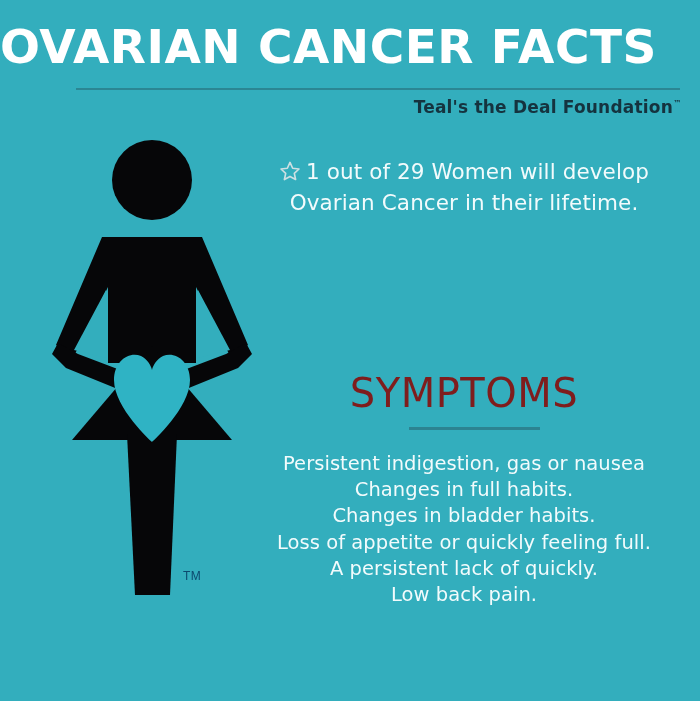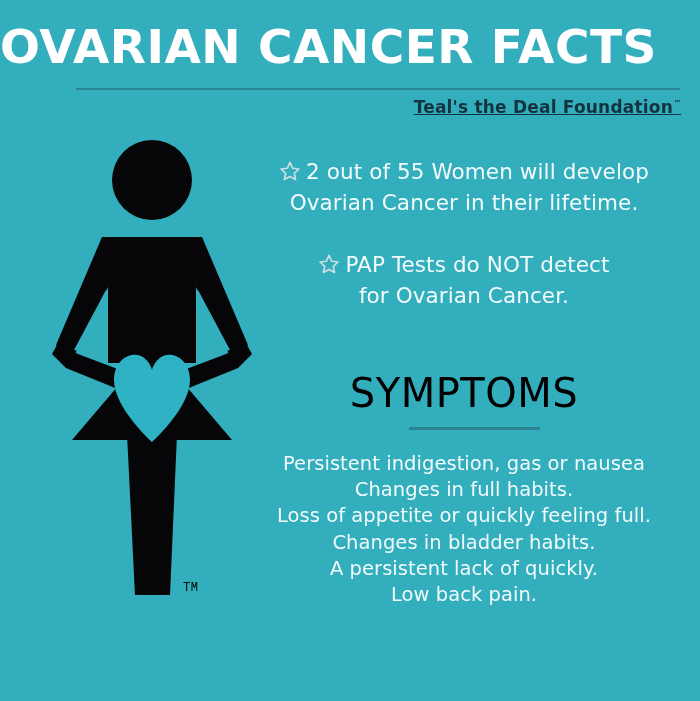--- a/index.html
+++ b/index.html
@@ -47,21 +47,20 @@
     left: 0;
     width: 681px;
     text-align: right;
     color: #15333f;
     font-size: 17px;
     line-height: 22px;
     font-weight: 700;
     letter-spacing: .2px;
     font-family: "DejaVu Sans", sans-serif;
     white-space: nowrap;
-    text-decoration: underline;
   }
   #foundation .tm {
     font-size: 8px;
     vertical-align: super;
     letter-spacing: 0;
   }
 
   
   #facts {
     position: absolute;
@@ -88,21 +87,21 @@
     vertical-align: -3px;
   }
   .fact .star svg { display: block; }
 
   #symptoms-head {
     position: absolute;
     left: 236px;
     top: 369px;
     width: 456px;
     text-align: center;
-    color: #000000;
+    color: #7f1d1d;
     font-size: 40px;
     line-height: 48px;
     font-weight: 400;
     letter-spacing: .5px;
     font-family: "DejaVu Sans", sans-serif;
   }
   #symptoms-rule {
     position: absolute;
     top: 427px;
     left: 409px;
@@ -135,27 +134,26 @@
     left: 44px;
     top: 132px;
     width: 220px;
     height: 475px;
   }
   #figure svg { display: block; }
   #figure-tm {
     position: absolute;
     left: 139px;
     top: 438px;
-    color: #000000;
+    color: #0c4a6e;
     font-size: 12px;
     line-height: 12px;
     font-weight: 400;
     letter-spacing: .5px;
-    font-family: Liberation Mono, monospace;
-    margin-top: 12px;
+    font-family: Liberation Sans, sans-serif;
   }
 </style>
 </head>
 <body>
 
 <div id="poster">
 
   <div id="title">OVARIAN CANCER FACTS</div>
 
   <div id="title-rule"></div>
@@ -193,40 +191,32 @@
     <div id="figure-tm">TM</div>
   </div>
 
   <div id="facts">
 
     <div class="fact">
       <span class="star">
         <svg width="22" height="22" viewBox="0 0 24 24">
           <path d="M12 2.6 L14.9 9.0 L21.8 9.8 L16.7 14.5 L18.1 21.3 L12 17.9 L5.9 21.3 L7.3 14.5 L2.2 9.8 L9.1 9.0 Z" fill="none" stroke="#cfe0e3" stroke-width="1.8" stroke-linejoin="round"></path>
         </svg>
-      </span><span>2 out of 55 Women will develop</span>
+      </span><span>1 out of 29 Women will develop</span>
       <div>Ovarian Cancer in their lifetime.</div>
     </div>
 
-    <div class="fact">
-      <span class="star">
-        <svg width="22" height="22" viewBox="0 0 24 24">
-          <path d="M12 2.6 L14.9 9.0 L21.8 9.8 L16.7 14.5 L18.1 21.3 L12 17.9 L5.9 21.3 L7.3 14.5 L2.2 9.8 L9.1 9.0 Z" fill="none" stroke="#cfe0e3" stroke-width="1.8" stroke-linejoin="round"></path>
-        </svg>
-      </span><span>PAP Tests do NOT detect</span>
-      <div>for Ovarian Cancer.</div>
-    </div>
 
   </div>
 
   <div id="symptoms-head">SYMPTOMS</div>
   <div id="symptoms-rule"></div>
 
   <div id="symptom-list">
     <div class="symptom">Persistent indigestion, gas or nausea</div>
     <div class="symptom">Changes in full habits.</div>
+    <div class="symptom">Changes in bladder habits.</div>
     <div class="symptom">Loss of appetite or quickly feeling full.</div>
-    <div class="symptom">Changes in bladder habits.</div>
     <div class="symptom">A persistent lack of quickly.</div>
     <div class="symptom">Low back pain.</div>
   </div>
 
 </div>
 
 </body></html>

